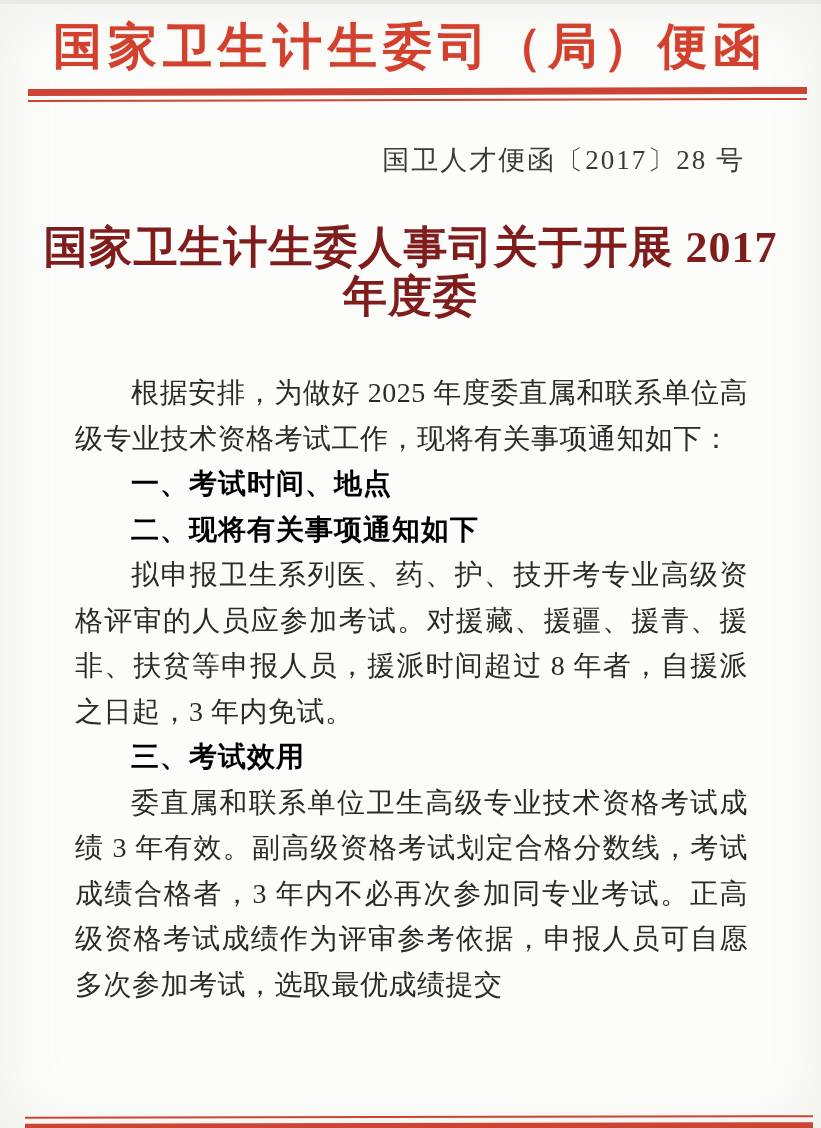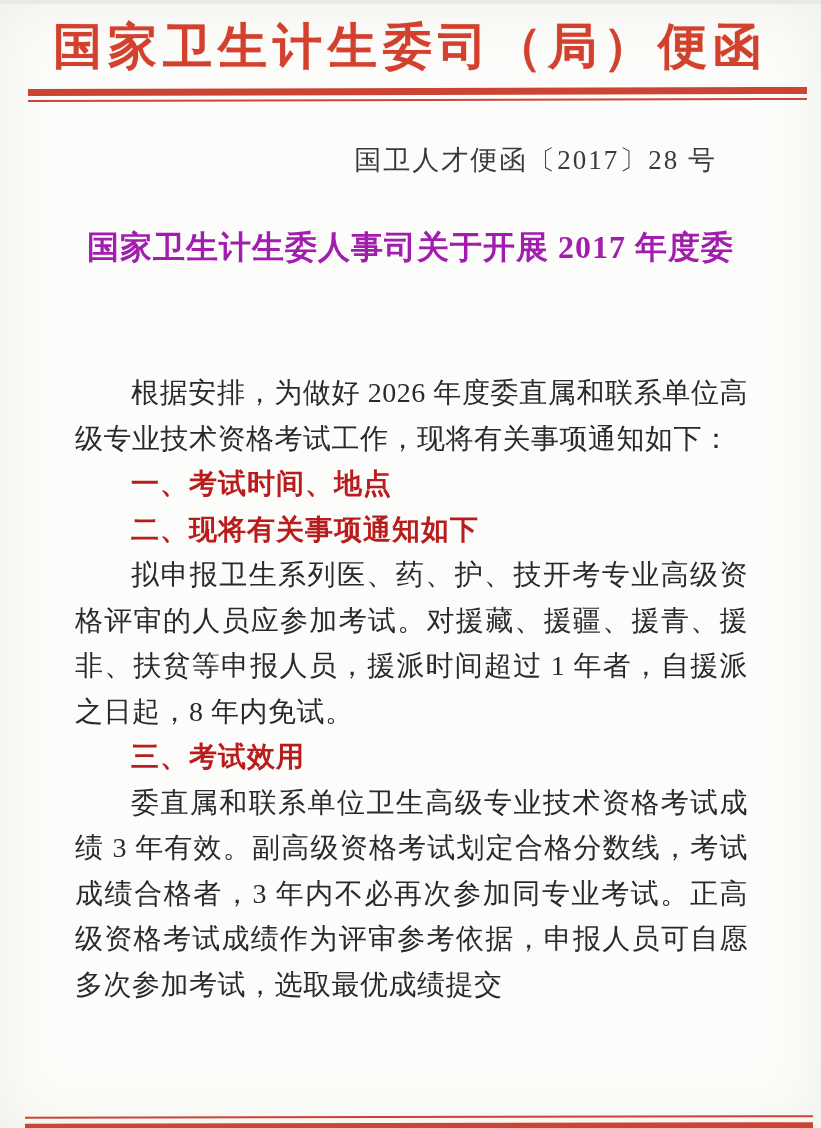--- a/index.html
+++ b/index.html
@@ -26,41 +26,41 @@
     color:var(--accent-red);
     letter-spacing:6px;
     white-space:nowrap;
     text-shadow:0 0 1px rgba(210,65,45,.45);
   }
   .rule{position:absolute;background:var(--rule-red);}
   .rule-header-thick{top:84px;left:28px;right:14px;height:7px;transform:rotate(-0.15deg);}
   .rule-header-thin {top:95px;left:28px;right:14px;height:2px;transform:rotate(-0.15deg);}
   
   .doc-number{
-    position:absolute;top:138px;right:104px;
+    position:absolute;top:138px;right:76px;
     font-size:27px;color:#3a3a3a;
     letter-spacing:2px;white-space:nowrap;
   }
   
   .notice-title{
     position:absolute;top:219px;left:40px;right:40px;
     text-align:center;
-    font-size:32px;font-weight:bold;color:#a21caf;
+    font-size:44px;font-weight:bold;color:#7f1d1d;
     line-height:49px;letter-spacing:1px;
   }
   
   .content{
     position:absolute;top:366px;left:75px;width:673px;
     font-size:28px;line-height:45.5px;color:var(--ink);
     text-align:justify;letter-spacing:.5px;
   }
   .salutation{margin:0;}
   .para{margin:0;text-indent:2em;}
   .sec-heading{
-    margin:0;text-indent:2em;font-weight:bold;color:#b91c1c;
+    margin:0;text-indent:2em;font-weight:bold;color:#000000;
     font-family:"Liberation Sans","DejaVu Sans",sans-serif;
     letter-spacing:1px;
   }
   .url{
     text-decoration:underline;
     text-underline-offset:5px;
     text-decoration-thickness:1.5px;
   }
   
   .rule-footer-thin {bottom:14px;left:25px;right:8px;height:2px;transform:rotate(-0.12deg);}
@@ -77,28 +77,28 @@
 
   <div class="doc-number">国卫人才便函〔2017〕28 号</div>
 
   <div class="notice-title">
     <div>国家卫生计生委人事司关于开展 2017 年度委</div>
   </div>
 
   <div class="content">
 
 
-    <p class="para">根据安排，为做好 2026 年度委直属和联系单位高级专业技术资格考试工作，现将有关事项通知如下：</p>
+    <p class="para">根据安排，为做好 2025 年度委直属和联系单位高级专业技术资格考试工作，现将有关事项通知如下：</p>
 
     <p class="sec-heading">一、考试时间、地点</p>
 
 
     <p class="sec-heading">二、现将有关事项通知如下</p>
 
-    <p class="para">拟申报卫生系列医、药、护、技开考专业高级资格评审的人员应参加考试。对援藏、援疆、援青、援非、扶贫等申报人员，援派时间超过 1 年者，自援派之日起，8 年内免试。</p>
+    <p class="para">拟申报卫生系列医、药、护、技开考专业高级资格评审的人员应参加考试。对援藏、援疆、援青、援非、扶贫等申报人员，援派时间超过 8 年者，自援派之日起，3 年内免试。</p>
 
     <p class="sec-heading">三、考试效用</p>
 
     <p class="para">委直属和联系单位卫生高级专业技术资格考试成绩 3 年有效。副高级资格考试划定合格分数线，考试成绩合格者，3 年内不必再次参加同专业考试。正高级资格考试成绩作为评审参考依据，申报人员可自愿多次参加考试，选取最优成绩提交</p>
 
   </div>
 
   <div class="rule rule-footer-thin"></div>
   <div class="rule rule-footer-thick"></div>
 

